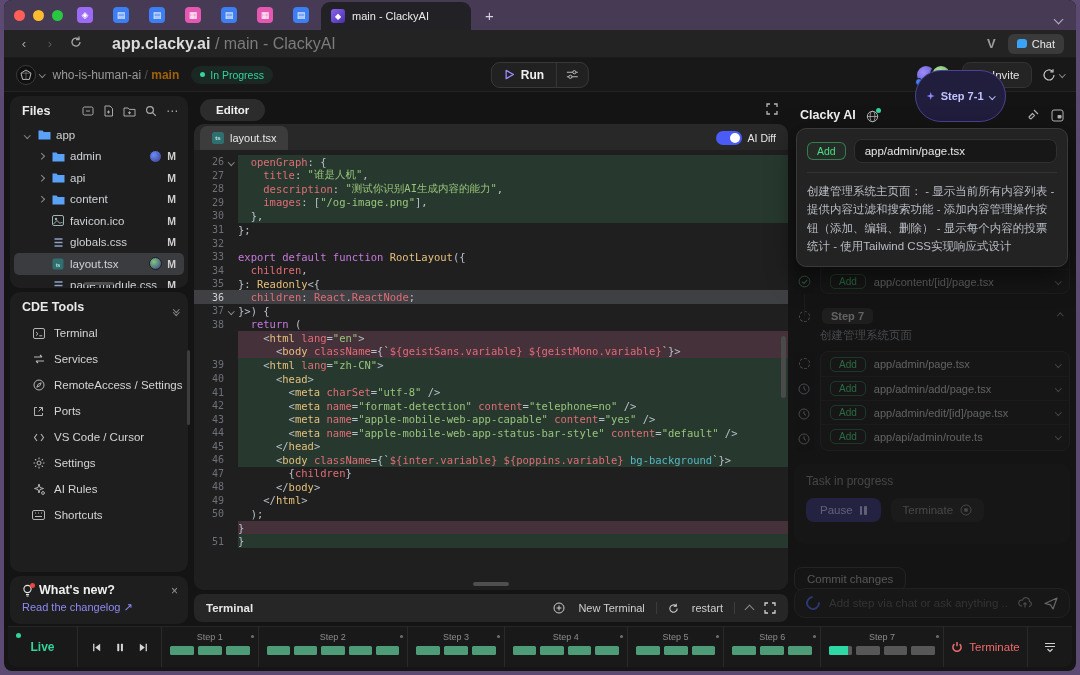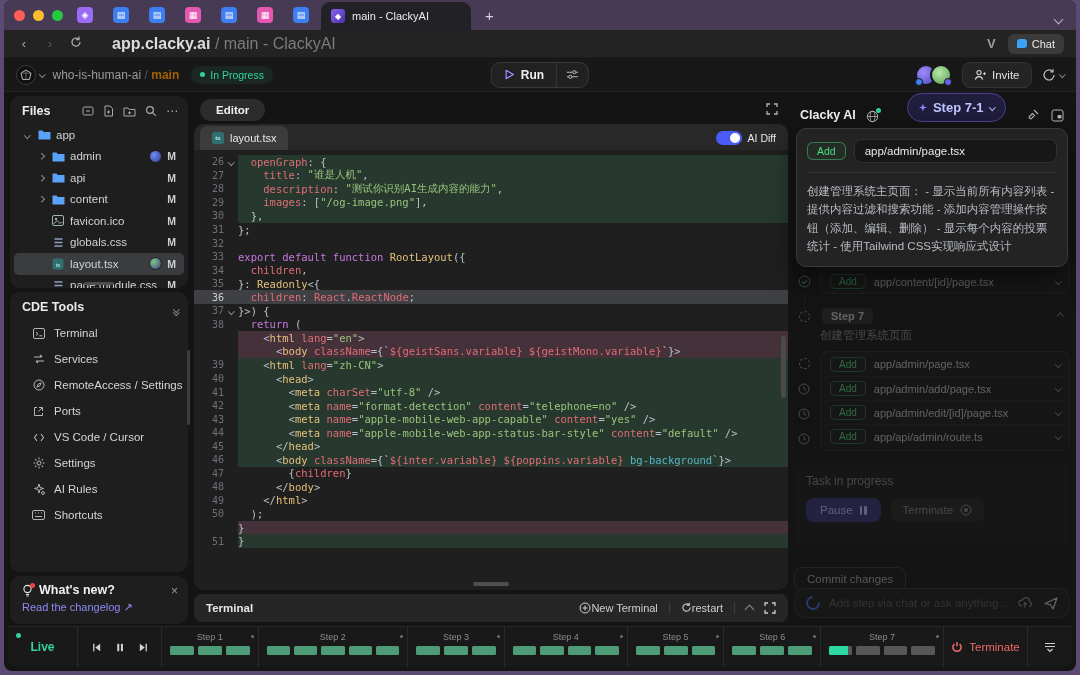--- a/index.html
+++ b/index.html
@@ -111,29 +111,29 @@
   .crow.cur { background:#3e4044; }
   .crow.cur .ln { color:#cdd0d4; }
   .tk-w{color:#b9c0ca}.tk-kw{color:#c678dd}.tk-fn{color:#e5c07b}.tk-prop{color:#e06c75}.tk-str{color:#98c379}.tk-cy{color:#56b6c2}
   .ed-vscroll { position:absolute; right:2px; top:186px; width:5px; height:62px; background:#4a4a4a; border-radius:3px; }
   .ed-hpill { position:absolute; bottom:4px; left:50%; transform:translateX(-50%); width:36px; height:4px; background:#4f4f4f; border-radius:2px; }
 
   .terminal-bar { height:28px; margin:4px 0; background:#262626; border-radius:8px; display:flex; align-items:center; padding:0 12px; }
   .terminal-bar .ttl { color:#e6e6e6; font-size:11.5px; font-weight:bold; }
   .term-right { margin-left:auto; display:flex; align-items:center; gap:11px; color:#cfcfcf; font-size:11px; }
   .term-right .vdiv { width:1px; height:12px; background:#3c3c3c; }
-  .term-act { display:flex; align-items:flex-start; gap:0; }
+  .term-act { display:flex; align-items:flex-end; gap:13px; }
 
   
   .rightpanel { width:286px; padding:4px 6px 6px 4px; display:flex; flex-direction:column; position:relative; }
   .rp-header { height:26px; display:flex; align-items:flex-end; gap:10px; padding:0 6px; }
   .rp-title { color:#f2f2f2; font-size:12.5px; font-weight:bold; }
   .globe { position:relative; width:13px; height:13px; }
   .globe i { position:absolute; top:-1px; right:-2px; width:5px; height:5px; background:#34d399; border-radius:50%; }
-  .steppill { margin-left:auto; display:flex; align-items:center; gap:6px; background:#201d3d; border:1px solid #4b4393; border-radius:999px; padding:6px 11px; color:#c0c4ff; font-size:13px; font-weight:bold; }
+  .steppill { margin-left:auto; display:flex; align-items:center; gap:6px; background:#201d3d; border:1px solid #4b4393; border-radius:999px; padding:19px 11px; color:#c0c4ff; font-size:11px; font-weight:bold; }
   .sparkle { width:8px; height:8px; background:#8f86ff; clip-path:polygon(50% 0,62% 38%,100% 50%,62% 62%,50% 100%,38% 62%,0 50%,38% 38%); }
   .rp-icos { display:flex; gap:12px; margin-left:10px; color:#b5b5b5; }
   .rp-body { position:relative; flex:1; margin-top:4px; }
   .dimmed { opacity:.42; }
   .popover { position:absolute; top:2px; left:2px; right:2px; background:#232323; border:1px solid #3a3a3a; border-radius:10px; padding:10px; box-shadow:0 10px 28px rgba(0,0,0,.55); z-index:5; }
   .pop-row { display:flex; align-items:center; gap:8px; }
   .add-badge { font-size:10.5px; color:#4ade80; border:1px solid rgba(74,222,128,.45); border-radius:6px; padding:2px 9px; background:rgba(74,222,128,.05); flex:none; }
   .pop-file { flex:1; background:#171717; border:1px solid #303030; border-radius:8px; padding:5px 10px; color:#e8e8e8; font-size:11.5px; }
   .pop-desc { border-top:1px solid #333; margin-top:9px; padding-top:9px; color:#b8bcc4; font-size:11.5px; line-height:1.6; }
   .tasks-block { position:absolute; top:118px; left:0; right:0; }

